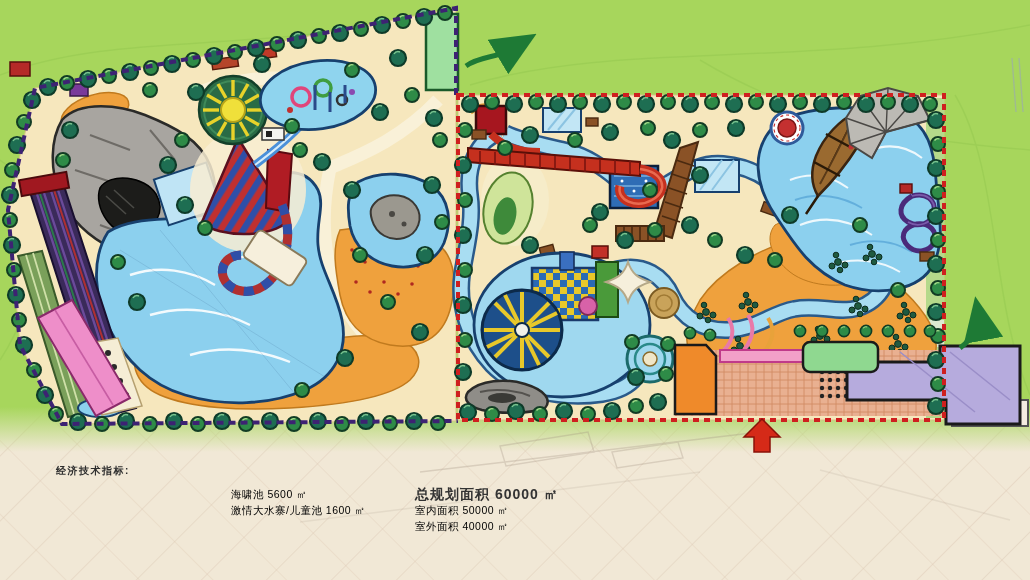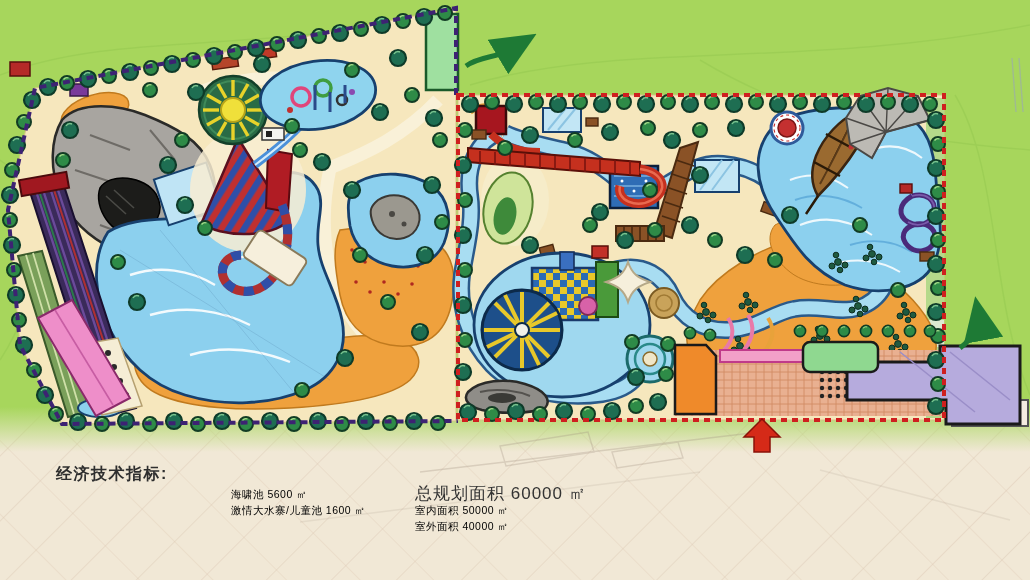--- a/index.html
+++ b/index.html
@@ -3,27 +3,27 @@
 <meta charset="utf-8">
 <style>
   html,body{margin:0;padding:0;}
   body{width:1030px;height:580px;overflow:hidden;font-family:"Liberation Sans", sans-serif;}
   .stage{position:relative;width:1030px;height:580px;background:var(--c-paper,#f1e8d6);}
   svg{position:absolute;left:0;top:0;}
   .sand{fill:var(--c-sand,#f6e7bd);}
   .beach{fill:var(--c-beach_orange,#efa13d);}
   .water{fill:var(--c-water,#8cd0ee);}
   .legend{position:absolute;color:#3f3f3f;}
-  .legend-title{left:56px;top:464px;font-size:16px;font-weight:bold;letter-spacing:1.5px;color:#2e2e2e;}
+  .legend-title{left:56px;top:464px;font-size:10px;font-weight:bold;letter-spacing:1.5px;color:#2e2e2e;}
   .col{position:absolute;font-size:10.5px;letter-spacing:0.5px;}
   .col .ln{height:15.5px;line-height:15.5px;white-space:nowrap;}
   .c1{left:95px;top:487px;}
   .c2{left:231px;top:487px;}
   .c3{left:415px;top:485px;}
-  .c3 .big{font-size:17px;font-weight:normal;color:#333;height:18px;line-height:18px;letter-spacing:1px;}
+  .c3 .big{font-size:14px;font-weight:bold;color:#333;height:18px;line-height:18px;letter-spacing:1px;}
 </style>
 </head>
 <body>
 
 <div class="stage">
 <svg width="1030" height="580" viewBox="0 0 1030 580">
   <defs>
     <g id="t">
           <circle r="8" fill="#1e6e52" stroke="#0e3b29" stroke-width="2.2"></circle>
           <path d="M-4,-4 a5 5 0 0 1 6,-2" stroke="#7ac48f" stroke-width="1.4" fill="none"></path>

